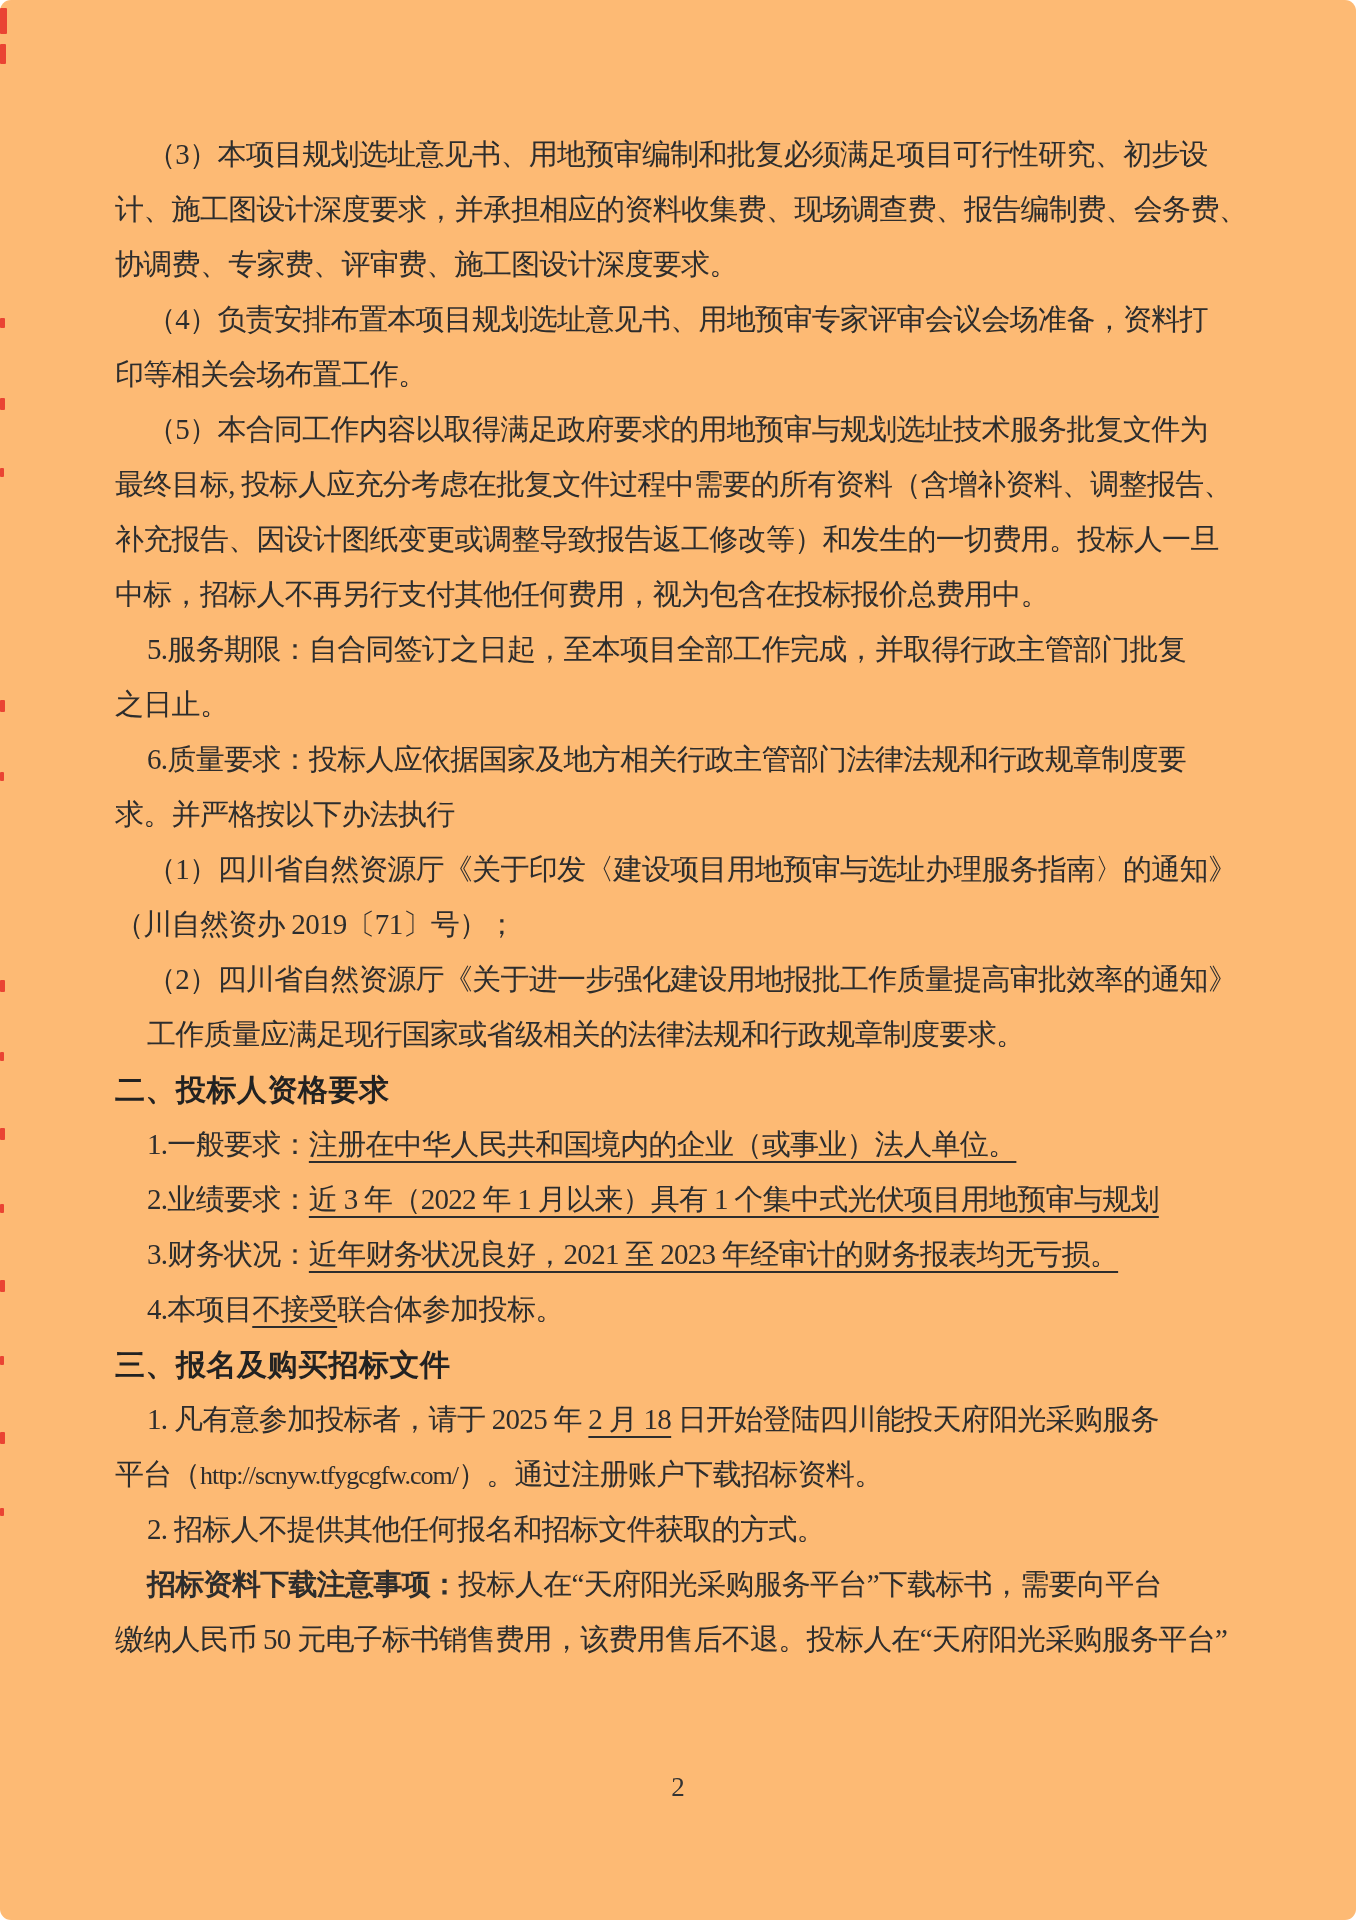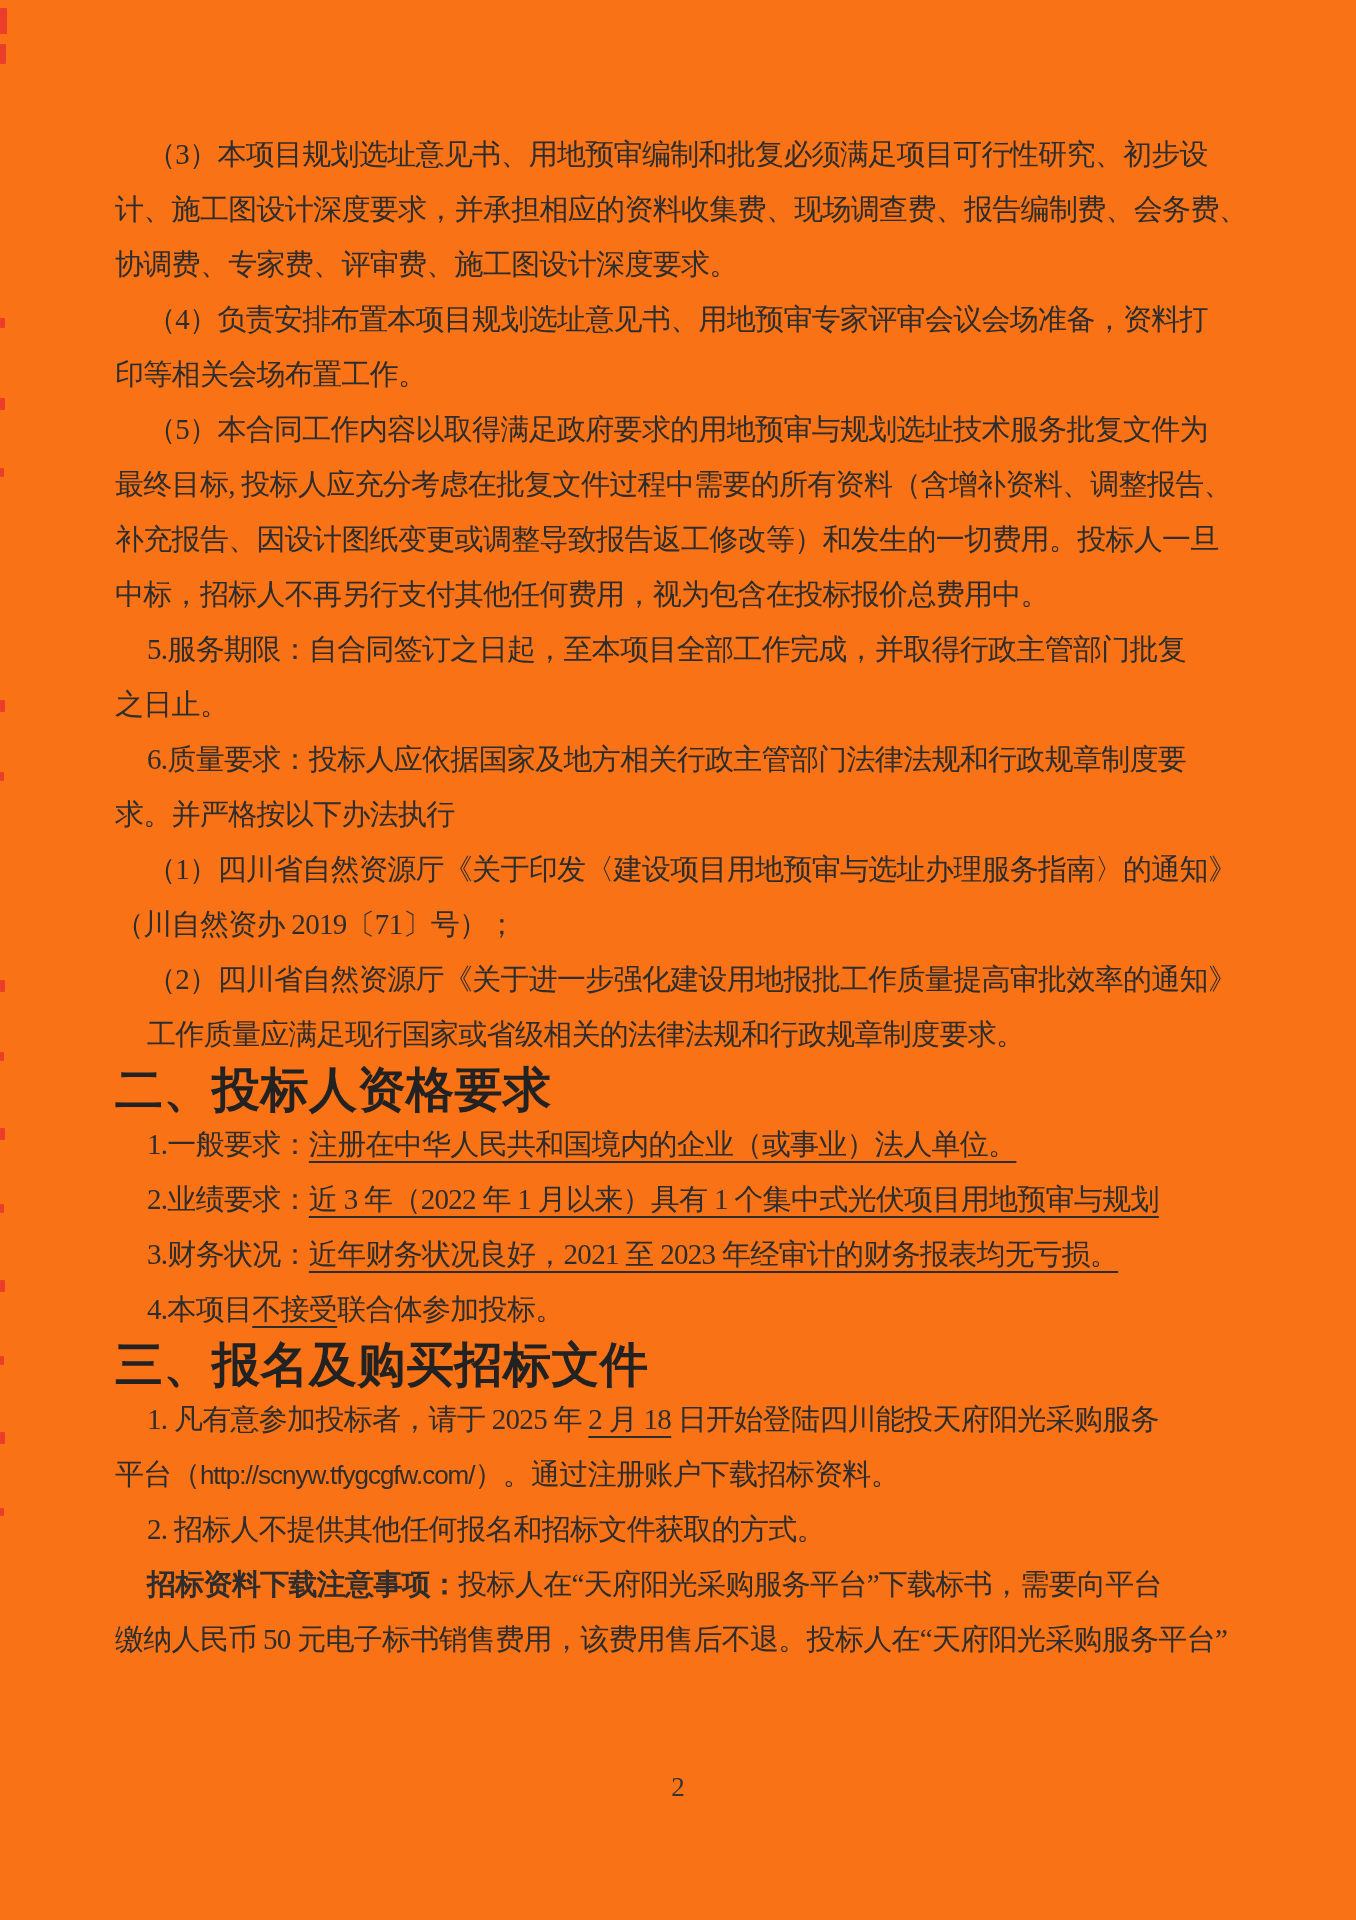--- a/index.html
+++ b/index.html
@@ -4,50 +4,50 @@
 <style>
   html,body{margin:0;padding:0;}
   body{
     width:1356px;height:1920px;
     background:#ffffff;
     position:relative;
     font-family:"Liberation Serif","DejaVu Serif",serif;
     color:#2d2d2d;
     overflow:hidden;
   }
-  .sheet{position:absolute;inset:0;background:#f97316;}
+  .sheet{position:absolute;inset:0;background:#fdba74;border-radius:11px;}
   .doc{
     position:absolute;
     left:115px;top:127px;
     width:1132px;
   }
   .line{
     height:55px;
     line-height:55px;
     font-size:29px;
     letter-spacing:-0.7px;
     white-space:nowrap;
   }
   .line.indent{padding-left:32px;}
   .line.heading{
-    font-size:48px;
+    font-size:30px;
     font-weight:bold;
     letter-spacing:0.5px;
     color:#222222;
     font-family:Liberation Serif, serif;
   }
   .u{
     text-decoration:underline;
     text-underline-offset:7px;
     text-decoration-thickness:2px;
     text-align:right;
   }
   .b{font-weight:bold;}
   .mono{
-    font-family:Liberation Sans, sans-serif;
+    font-family:Liberation Serif, serif;
     font-size:26px;
     letter-spacing:-1px;
   }
   .page-number{
     position:absolute;
     left:0;right:0;
     top:1772px;
     text-align:center;
     font-size:27px;
     color:#333333;

